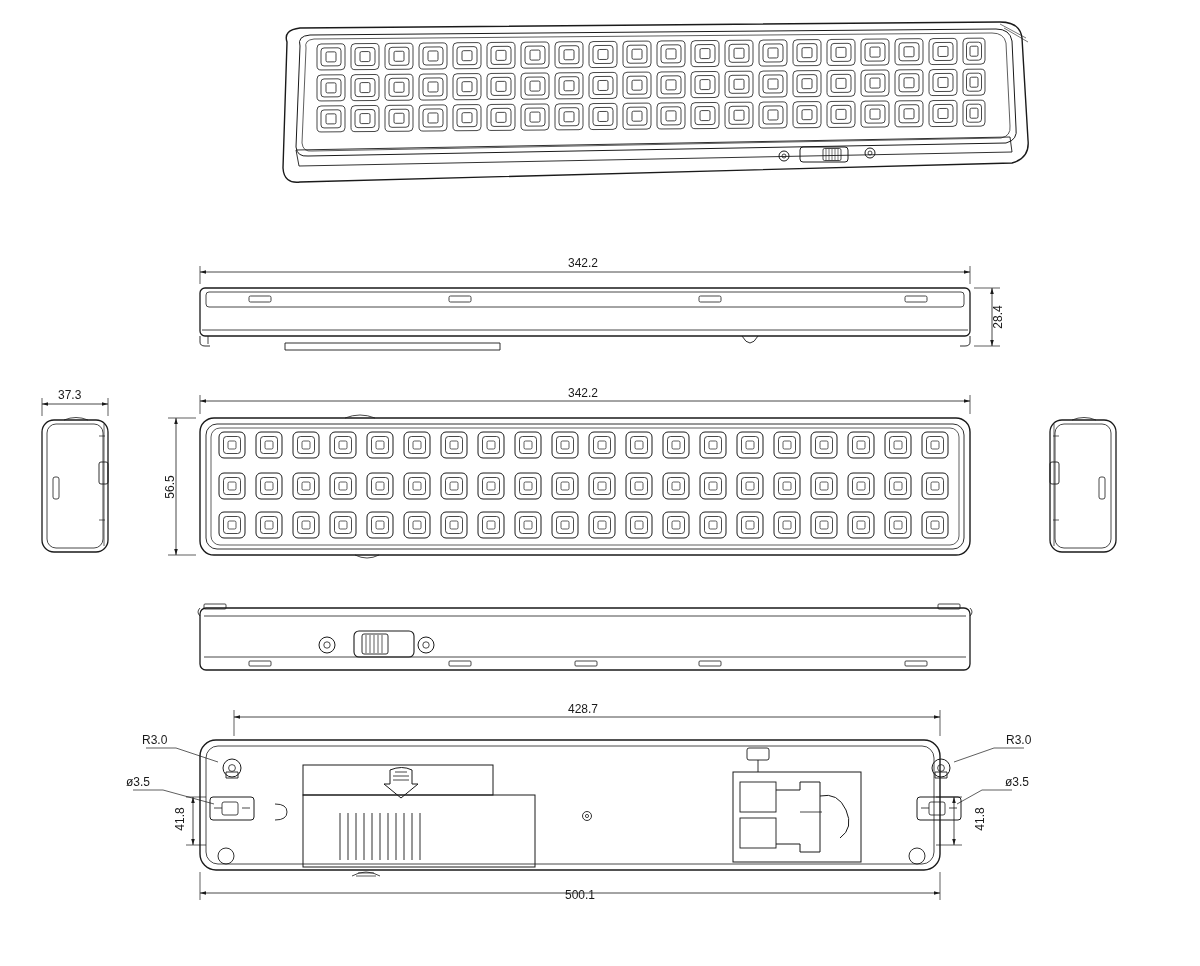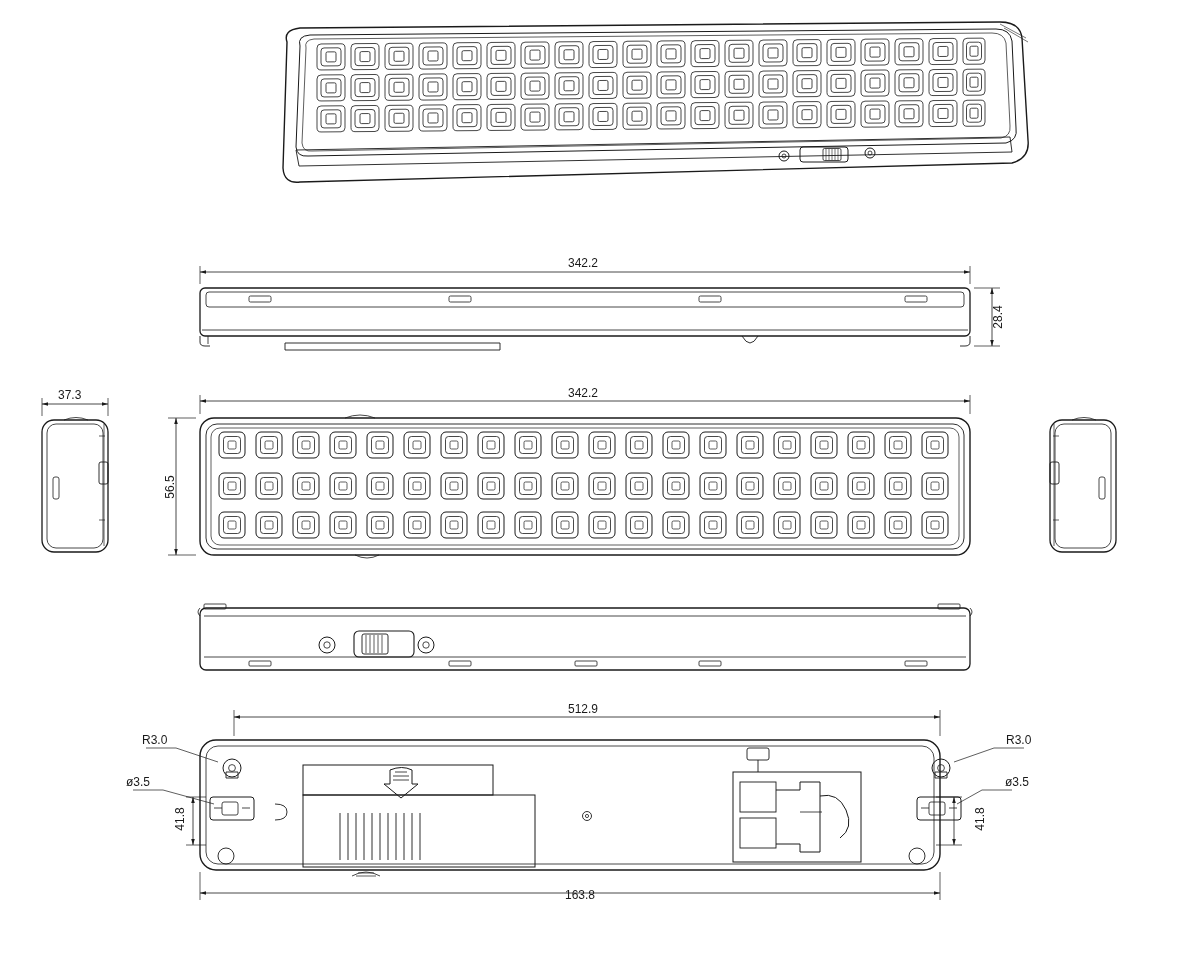--- a/index.html
+++ b/index.html
@@ -742,22 +742,22 @@
   </svg>
 
   <div class="dim-label" style="left:568px; top:256px;">342.2</div>
   <div class="dim-label vert" style="left:986px; top:310px;">28.4</div>
 
   <div class="dim-label" style="left:568px; top:386px;">342.2</div>
   <div class="dim-label vert" style="left:158px; top:480px;">56.5</div>
 
   <div class="dim-label" style="left:58px; top:388px;">37.3</div>
 
-  <div class="dim-label" style="left:568px; top:702px;">512.9</div>
-  <div class="dim-label" style="left:565px; top:888px;">163.8</div>
+  <div class="dim-label" style="left:568px; top:702px;">428.7</div>
+  <div class="dim-label" style="left:565px; top:888px;">500.1</div>
   <div class="dim-label vert" style="left:168px; top:812px;">41.8</div>
   <div class="dim-label vert" style="left:968px; top:812px;">41.8</div>
 
   <div class="dim-label" style="left:142px; top:733px;">R3.0</div>
   <div class="dim-label" style="left:1006px; top:733px;">R3.0</div>
   <div class="dim-label" style="left:126px; top:775px;">ø3.5</div>
   <div class="dim-label" style="left:1005px; top:775px;">ø3.5</div>
 
 </div>
 

